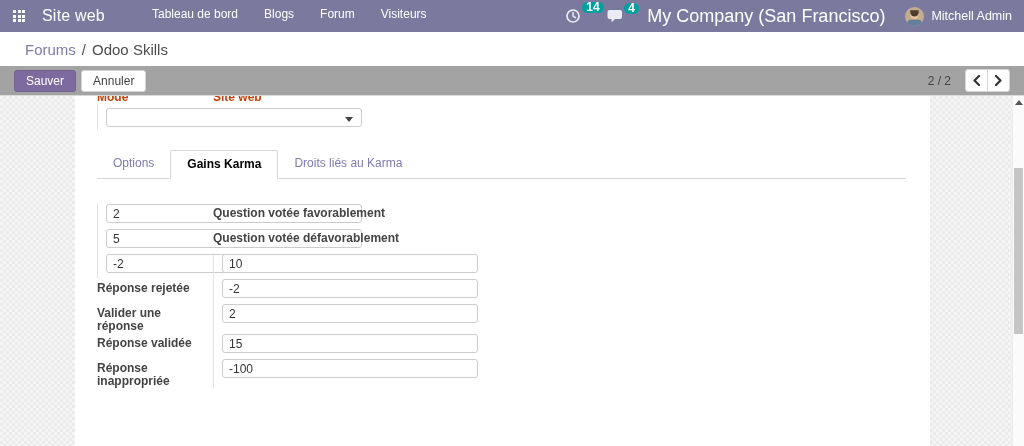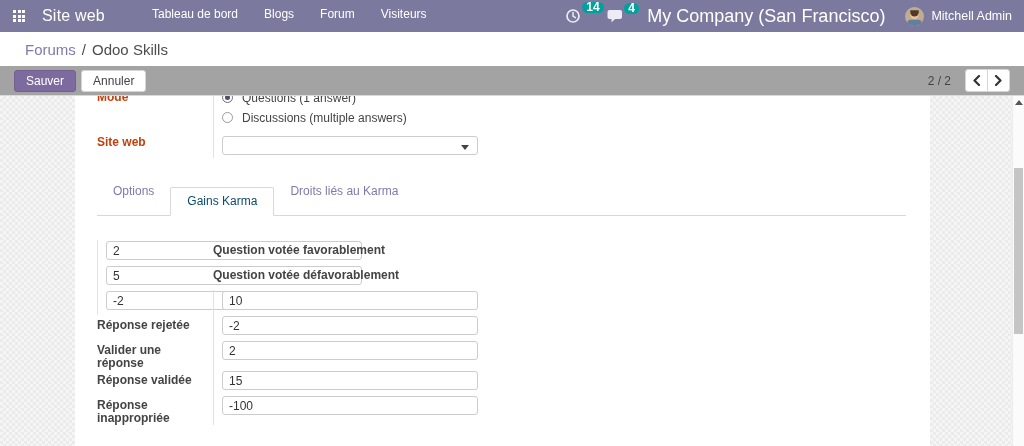--- a/index.html
+++ b/index.html
@@ -65,21 +65,21 @@
 
   .o-select { position:relative; width:256px; height:19px; border:1px solid #ccc; border-radius:3px;
     background:#fff; cursor:pointer; margin-top:2px; }
   .select-caret { position:absolute; right:8px; top:8px; width:0; height:0;
     border-left:4px solid transparent; border-right:4px solid transparent; border-top:5px solid #444; }
 
   .notebook { margin-top:20px; }
   .tab-bar { display:flex; border-bottom:1px solid #d8d8d8; }
   .tab { font-size:12px; padding:6px 16px 7px; color:#7c7bad; cursor:pointer; white-space:nowrap; }
   .tab.active { background:#fff; border:1px solid #d8d8d8; border-bottom-color:#fff; margin-bottom:-1px;
-    border-radius:2px 2px 0 0; color:#0c4a6e; font-weight:normal;margin-top:9px; }
+    border-radius:2px 2px 0 0; color:#000000; font-weight:bold; }
 
   .tab-content { margin-top:24px; }
   .karma-grid { display:grid; grid-template-columns:116px 1fr; grid-auto-rows:minmax(25px,auto); }
   .k-label { font-size:12px; font-weight:bold; color:#444; line-height:13px; padding:4px 8px 0 0; }
   .k-value { border-left:1px solid #e2e2e2; padding-left:8px; }
   .o-input { display:block; width:256px; height:19px; border:1px solid #ccc; border-radius:3px;
     font-size:12px; color:#333; padding:0 6px; margin-top:1px; font-family:"Liberation Sans", sans-serif; }
 
   
   .scrollbar { position:absolute; right:0; top:0; width:12px; height:100%; background:#fbfbfb; border-left:1px solid #ececec; }
@@ -163,30 +163,20 @@
     </div>
   </div>
 </div>
 
 <div class="content">
   <div class="sheet">
     <div class="sheet-inner">
 
       <div class="o-group">
         <div class="o-label-cell">Mode</div>
-        <div class="o-value-cell">
-          <div class="radio-line">
-            <span class="radio checked"></span>
-            <span>Questions (1 answer)</span>
-          </div>
-          <div class="radio-line">
-            <span class="radio"></span>
-            <span>Discussions (multiple answers)</span>
-          </div>
-        </div>
         <div class="o-label-cell">Site web</div>
         <div class="o-value-cell">
           <div class="o-select">
             <span></span>
             <span class="select-caret"></span>
           </div>
         </div>
       </div>
 
       <div class="notebook">

